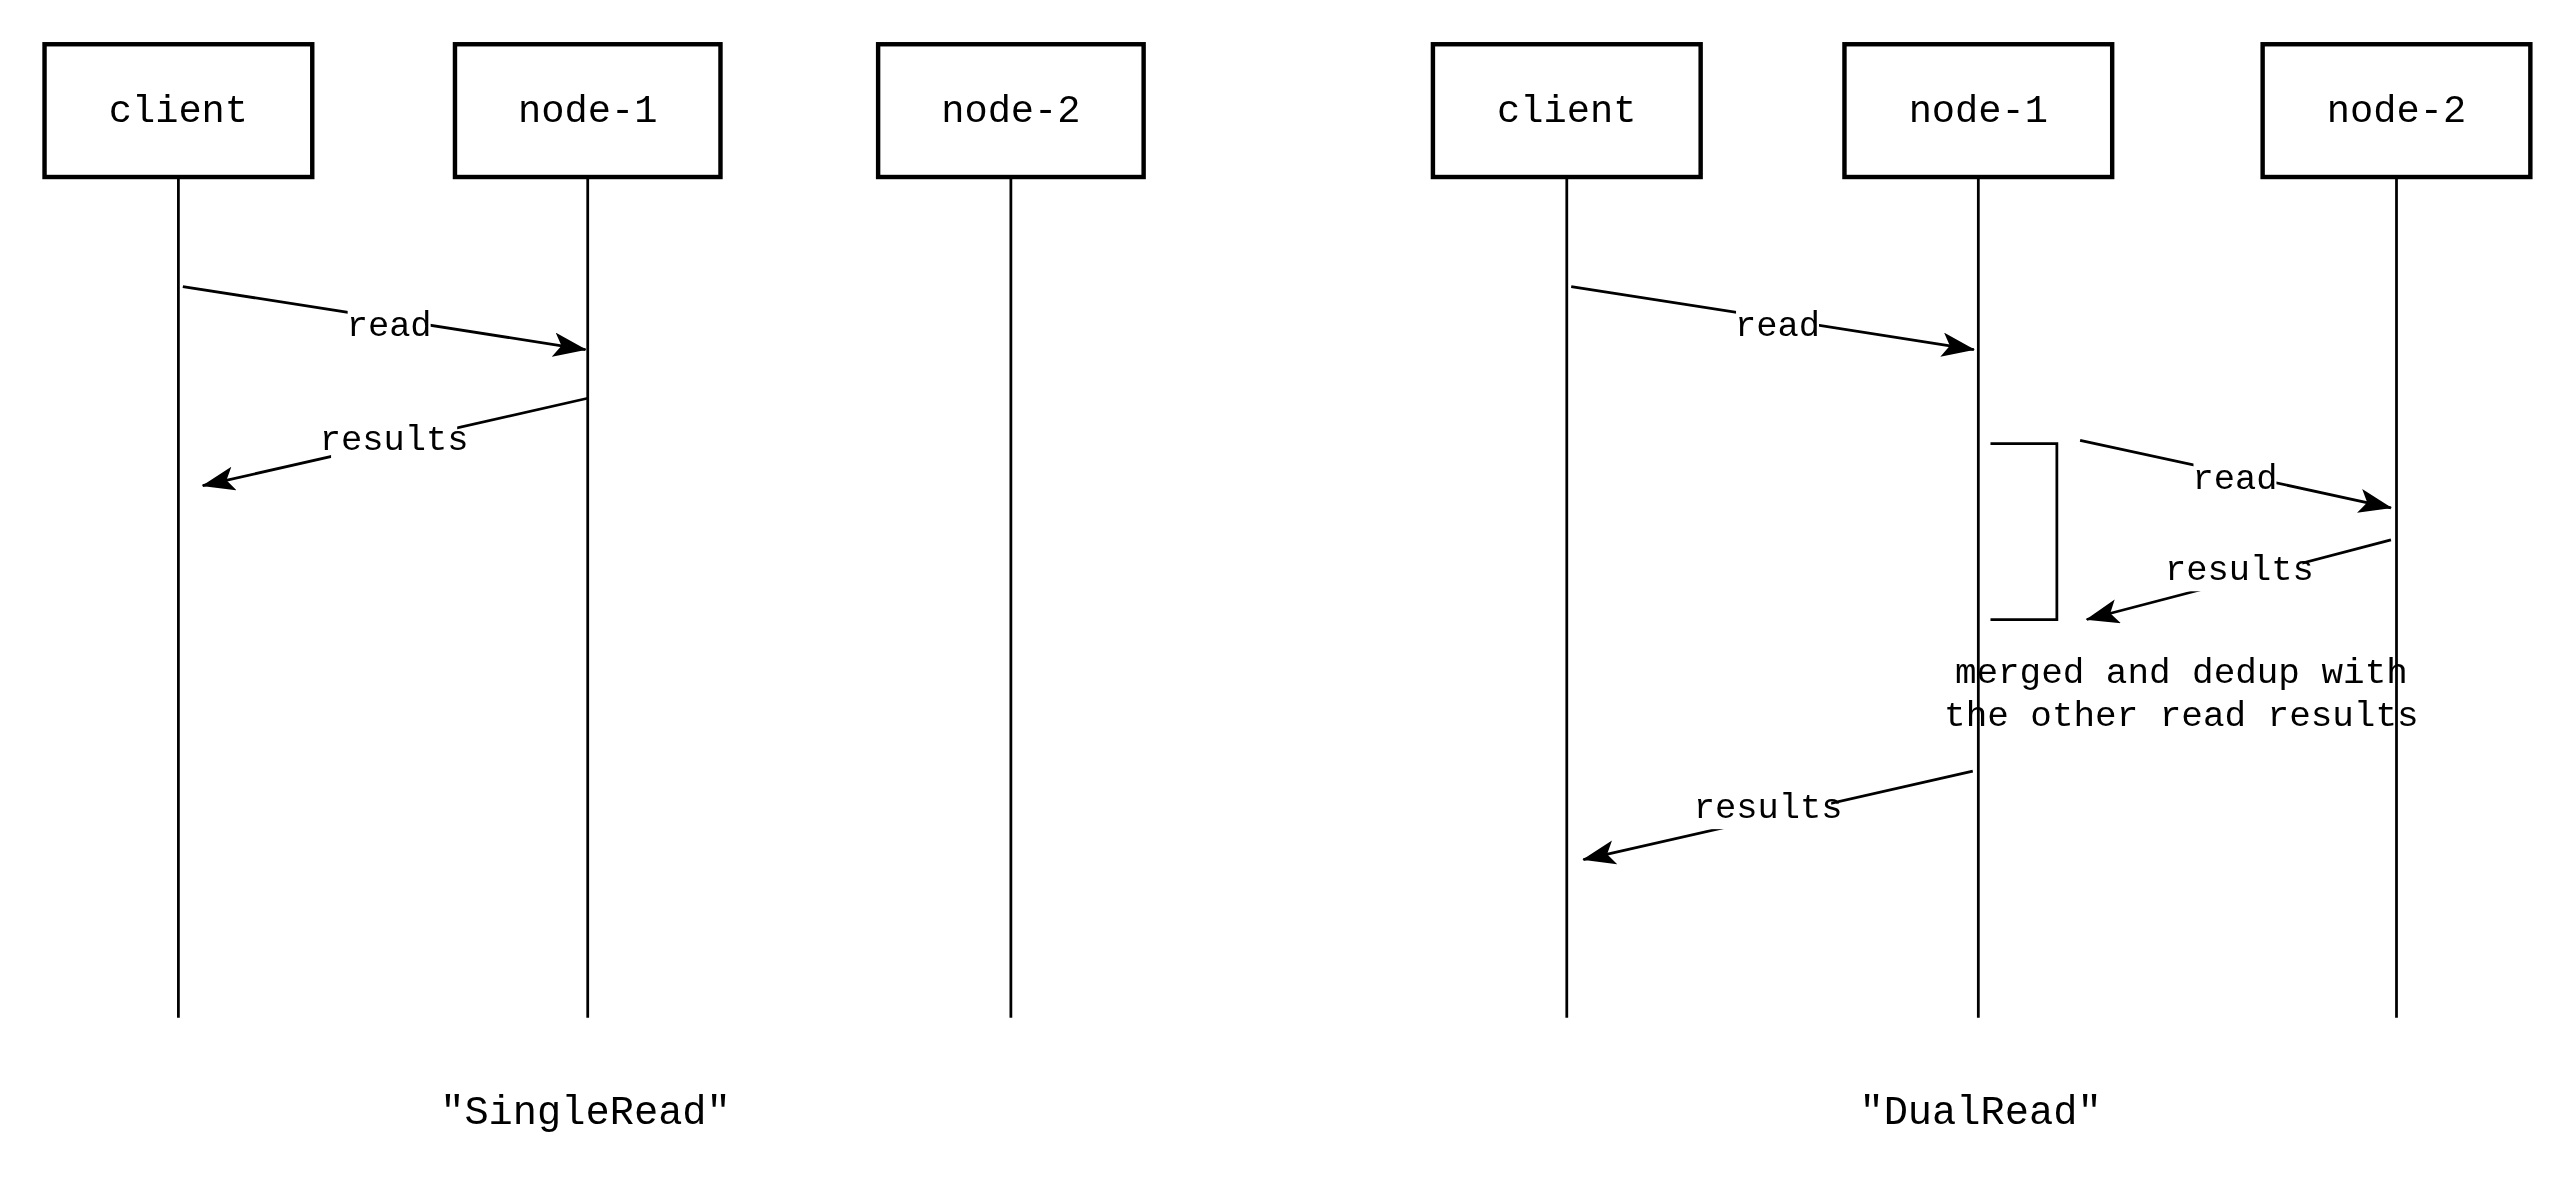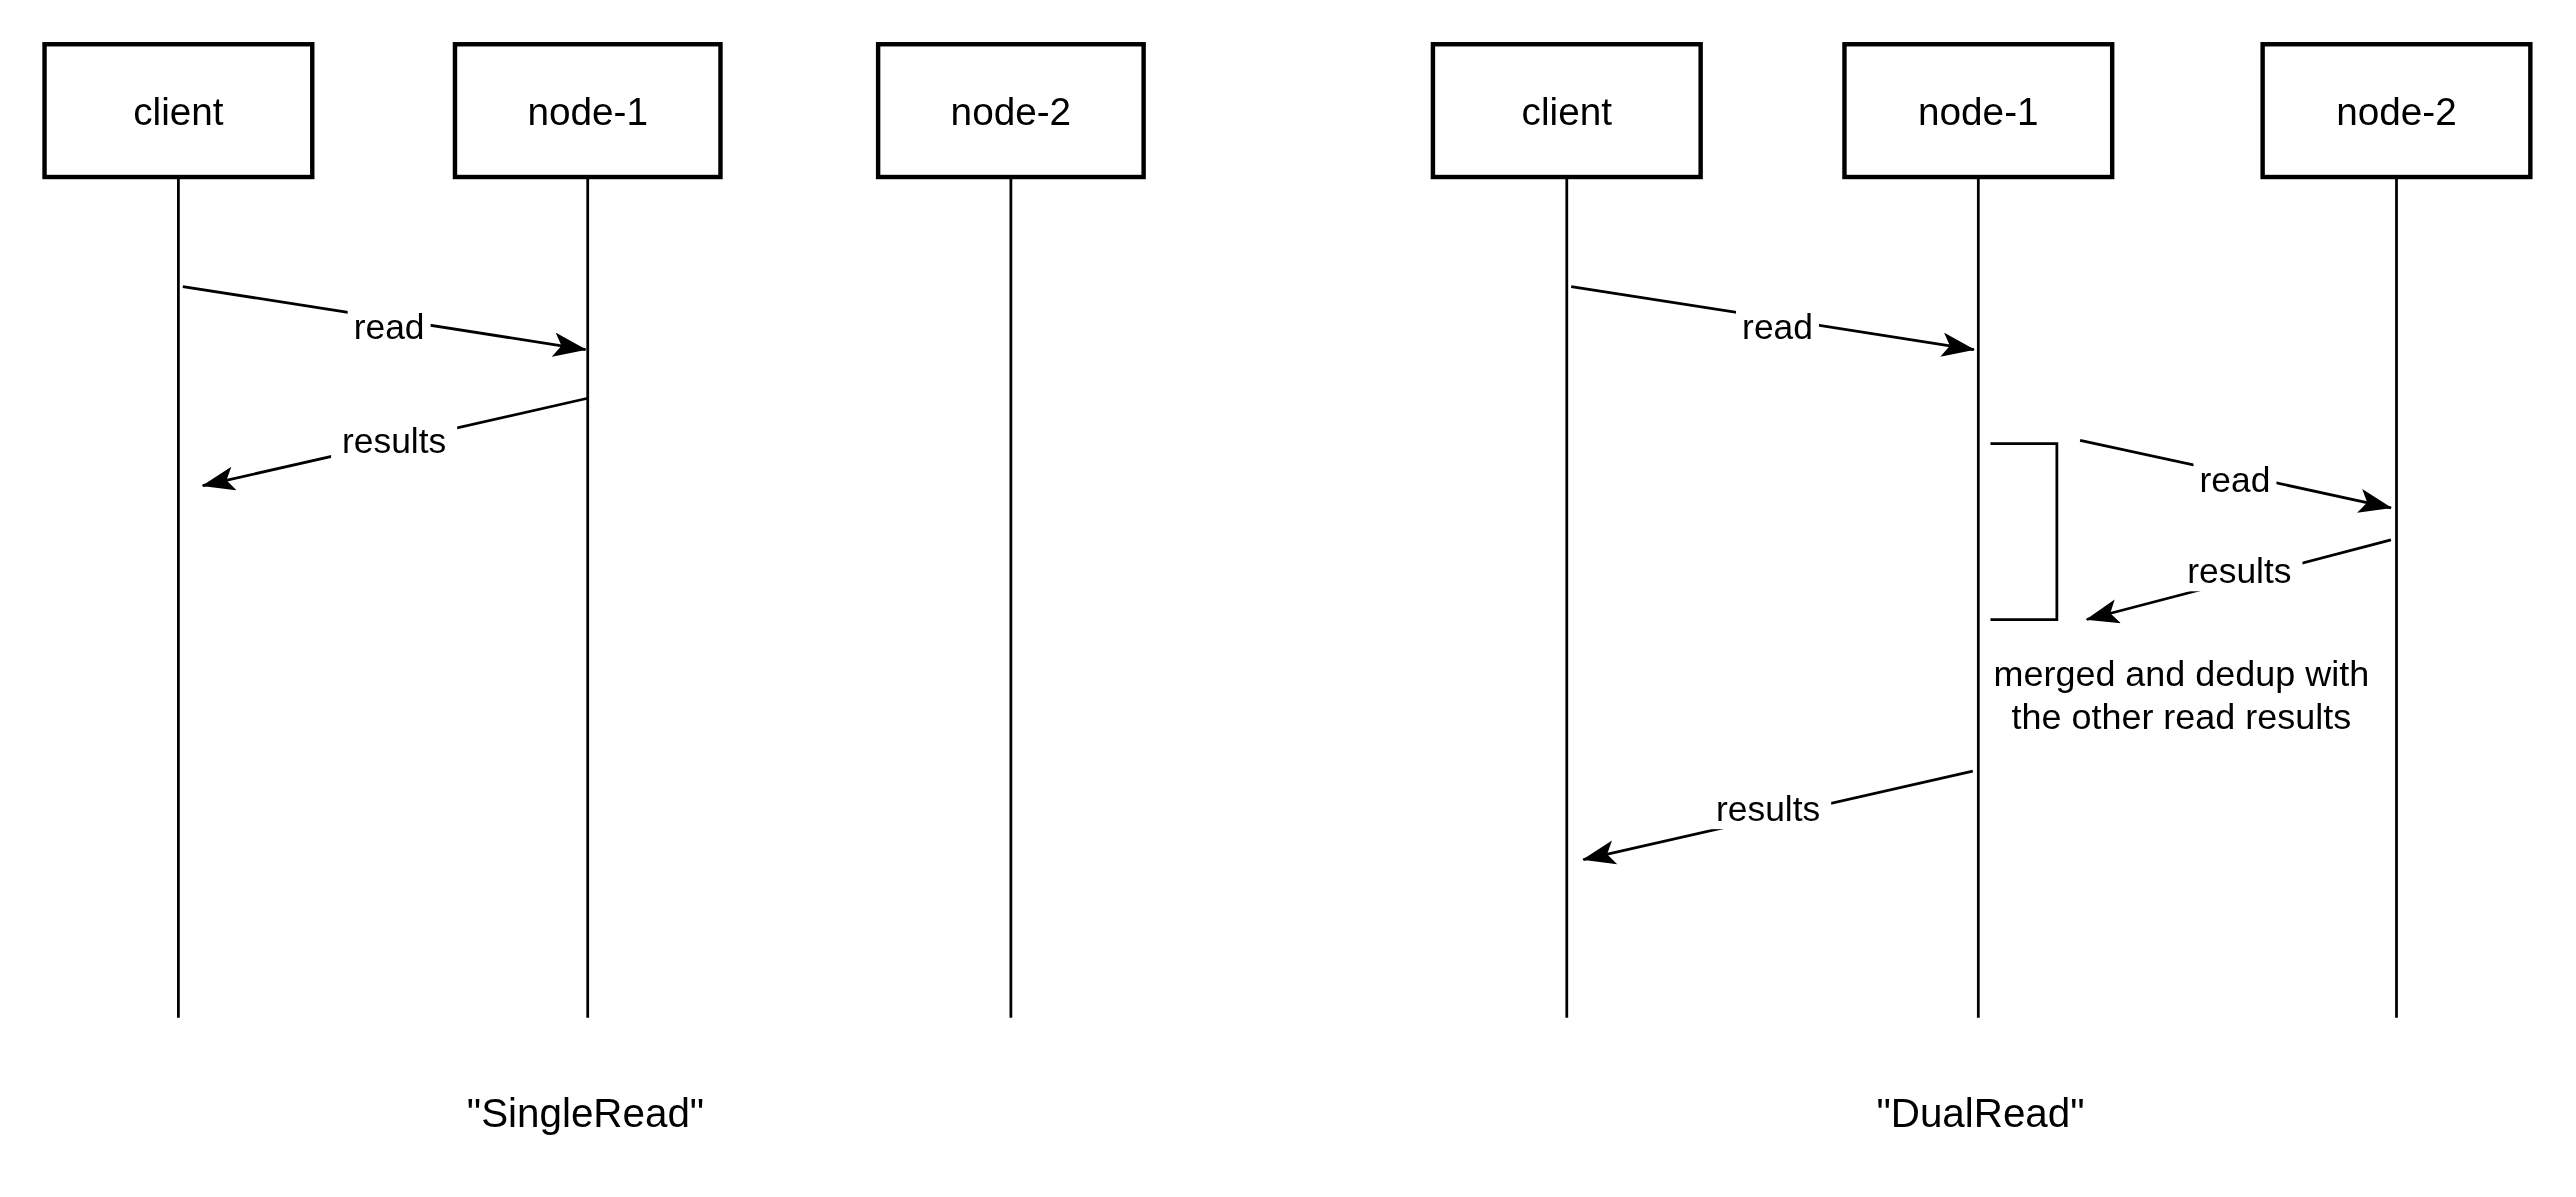--- a/index.html
+++ b/index.html
@@ -5,21 +5,21 @@
   html, body {
     margin: 0;
     padding: 0;
     background: #ffffff;
   }
   .page {
     position: relative;
     width: 2576px;
     height: 1197px;
     background: #ffffff;
-    font-family: Liberation Sans, sans-serif;
+    font-family: Liberation Mono, monospace;
   }
   svg.canvas {
     position: absolute;
     inset: 0;
     display: block;
   }
   .actor-box {
     fill: #ffffff;
     stroke: #000000;
     stroke-width: 8;

